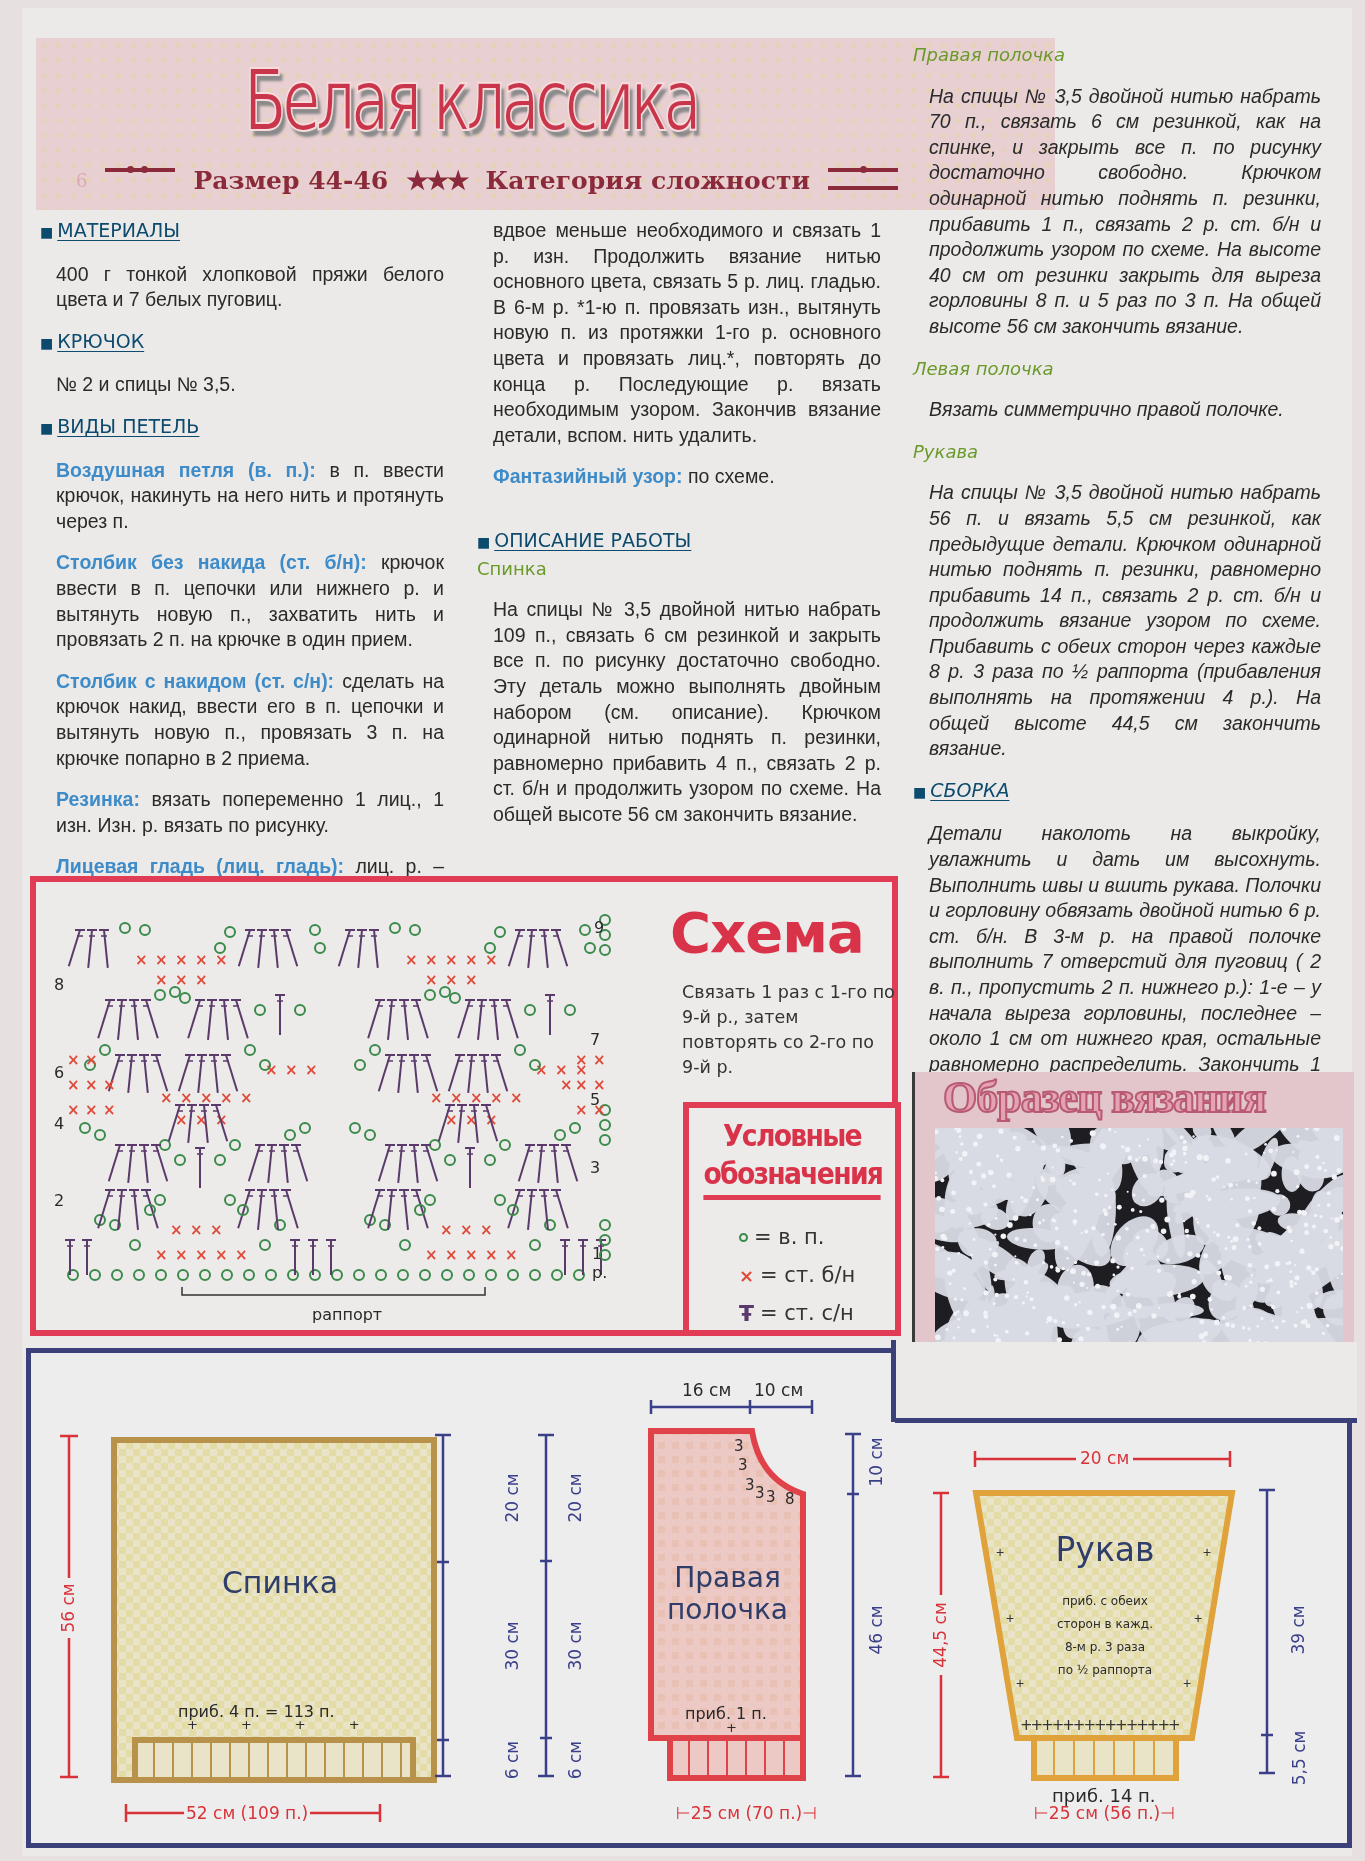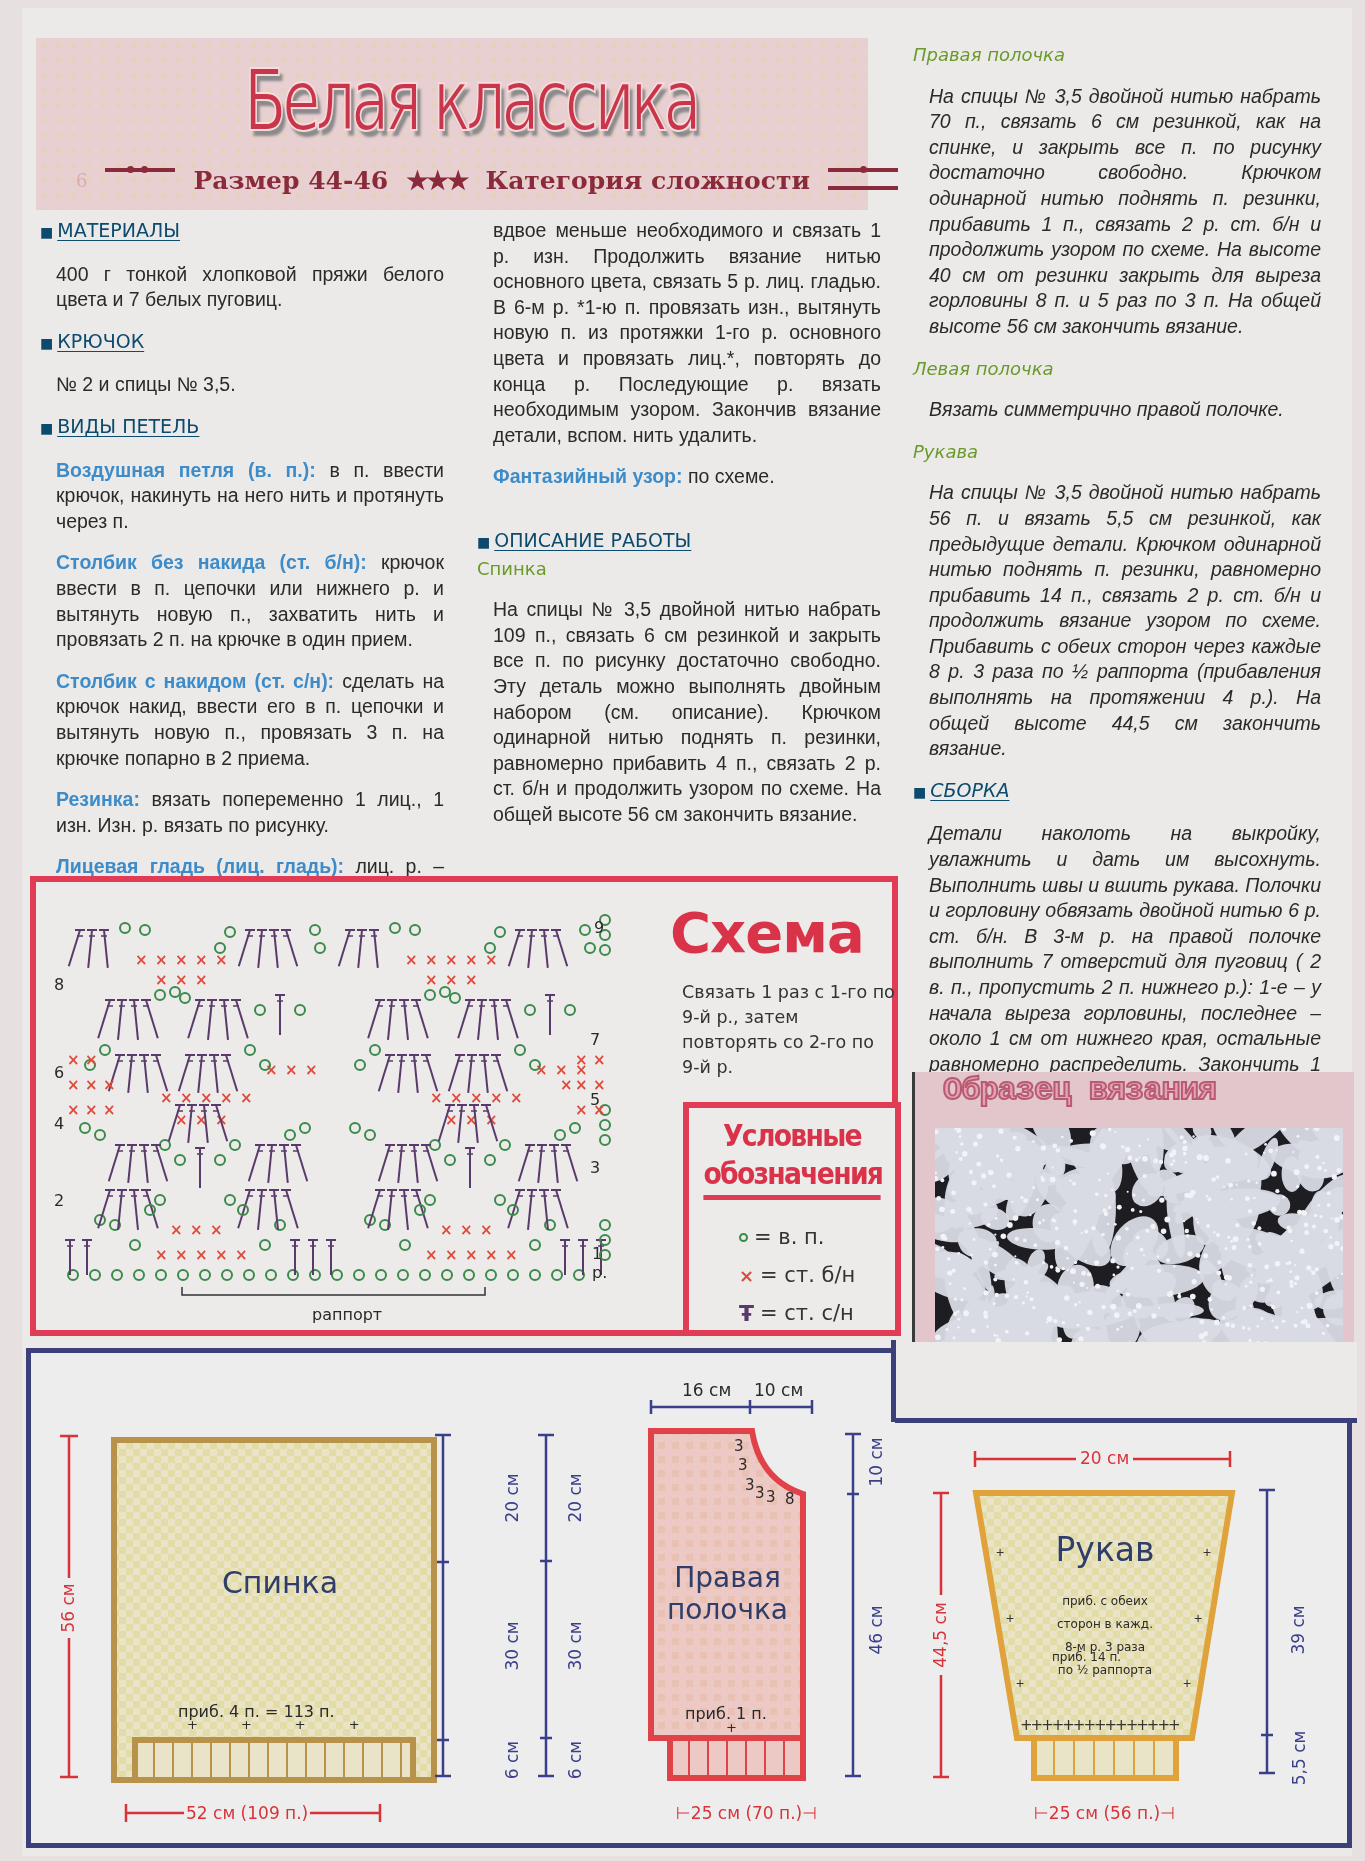--- a/index.html
+++ b/index.html
@@ -1,21 +1,21 @@
 <!DOCTYPE html>
 <html><head>
 <meta charset="utf-8">
 <style>
   * { box-sizing: border-box; margin: 0; padding: 0; }
   html, body { width: 1365px; height: 1861px; background: #e6e1e0; overflow: hidden; }
   body { position: relative; font-family: "Liberation Sans", sans-serif; color: #2a2a2a; }
   .page { position: absolute; left: 22px; top: 8px; width: 1330px; height: 1848px; background: #eceae8; }
 
   
-  .header { position: absolute; left: 36px; top: 38px; width: 832px; height: 172px; background: #e7cfd2;
+  .header { position: absolute; left: 36px; top: 38px; width: 1019px; height: 172px; background: #e7cfd2;
     background-image: radial-gradient(#e6d2b4 2px, transparent 2.5px); background-size: 15px 15px; }
   .title { position: absolute; left: 208px; top: 12px; font-family: "DejaVu Sans", sans-serif; font-size: 86px; font-weight: normal;
     color: #c9354a; letter-spacing: -6px; transform: scaleX(0.72); transform-origin: left top;
     -webkit-text-stroke: 2px #f6dcdc; text-shadow: 5px 6px 3px #8a8a8a; white-space: nowrap; }
   .subtitle { position: absolute; left: 40px; top: 128px; display: flex; align-items: center; gap: 18px;
     font-family: "DejaVu Serif", serif; font-weight: bold; font-size: 25px; color: #8a2a3a; white-space: nowrap; }
   .page-num { font-size: 18px; color: #d9aab0; font-weight: normal; }
   .deco { display: inline-block; width: 70px; height: 26px; position: relative; }
   .deco i { position: absolute; left: 0; right: 0; height: 4px; background: #8a2a3a; }
   .deco i:nth-child(1) { top: 10px; } .deco i:nth-child(2) { top: 18px; }
@@ -42,21 +42,21 @@
   .legend-head { height: 92px; border-bottom: 5px solid #e03c55; text-align: center; color: #d9334a; font-family: "DejaVu Sans", sans-serif; font-weight: bold; font-size: 31px; line-height: 38px; letter-spacing: -2px; padding-top: 8px; transform: scaleX(0.86); white-space: nowrap; }
   .legend-items { padding: 18px 0 0 50px; font-family: "DejaVu Sans", sans-serif; font-size: 21px; color: #333; }
   .legend-items div { height: 38px; display: flex; align-items: center; gap: 6px; }
   .sym-ch { width: 9px; height: 9px; border: 2px solid #3a8a4a; border-radius: 50%; display: inline-block; }
   .sym-sc { color: #e04a3a; font-size: 18px; font-weight: bold; }
   .sym-dc { color: #5a3a6a; font-size: 22px; font-weight: bold; }
   #stitch-chart { position: absolute; left: 60px; top: 900px; }
 
   
   .sample { position: absolute; left: 912px; top: 1072px; width: 442px; height: 340px; background: #e2c6cc; border-left: 3px solid #3a3a3a; }
-  .sample-title { position: absolute; left: 28px; top: 0; font-family: Liberation Mono, monospace; font-weight: bold; font-size: 32px; color: #e4a2b2; -webkit-text-stroke: 2px #b75a72; letter-spacing: -1px; white-space: nowrap; }
+  .sample-title { position: absolute; left: 28px; top: 0; font-family: Liberation Serif, serif; font-weight: bold; font-size: 44px; color: #e4a2b2; -webkit-text-stroke: 2px #b75a72; letter-spacing: -1px; white-space: nowrap; }
   .sample-img { position: absolute; left: 20px; top: 56px; width: 408px; height: 276px; background: #1e1e22; overflow: hidden; }
 
   
   .bottom-box { position: absolute; left: 26px; top: 1348px; width: 1326px; height: 500px; border: 5px solid #3b3f7a; background: #eeeded; }
   .bottom-box-cut { position: absolute; left: 895px; top: 1342px; width: 462px; height: 78px; background: #eceae8; }
   .bottom-box-cutline { position: absolute; left: 895px; top: 1418px; width: 462px; height: 5px; background: #3b3f7a; }
   .bottom-box-cutv { position: absolute; left: 891px; top: 1340px; width: 5px; height: 82px; background: #3b3f7a; }
   .dim { position: absolute; font-family: "DejaVu Sans", sans-serif; font-size: 17px; white-space: nowrap; }
   .red { color: #d9333a; } .blue { color: #3a3f8a; } .dark { color: #2a2a2a; }
   .vt { transform: rotate(-90deg); transform-origin: center; }
@@ -1503,21 +1503,21 @@
 <div class="dim blue vt" style="left:846px;top:1620px;width:60px;text-align:center">46 см</div>
 <div class="dim red" style="left:676px;top:1803px">⊢<span>25 см (70 п.)</span>⊣</div>
 
 <div class="piece-label" style="left:1020px;top:1530px;width:170px;font-size:33px">Рукав</div>
 <div class="piece-label dark" style="left:1020px;top:1590px;width:170px;font-size:12px;line-height:23px;color:#2a2a2a">
   <div>приб. с обеих</div>
   <div>сторон  в кажд.</div>
   <div>8-м р. 3 раза</div>
   <div>по ½ раппорта</div>
 </div>
-<div class="dim dark" style="left:1052px;top:1650px;font-size:12px">приб. 14 п.</div>
+<div class="dim dark" style="left:1052px;top:1785px;font-size:18px">приб. 14 п.</div>
 <div class="dim red" style="left:1076px;top:1448px;background:#eeeded;padding:0 4px">20 см</div>
 <div class="dim red vt" style="left:900px;top:1625px;width:80px;text-align:center;background:#eeeded">44,5 см</div>
 <div class="dim blue vt" style="left:1268px;top:1620px;width:60px;text-align:center">39 см</div>
 <div class="dim blue vt" style="left:1264px;top:1748px;width:70px;text-align:center">5,5 см</div>
 <div class="dim red" style="left:1034px;top:1803px">⊢<span>25 см (56 п.)</span>⊣</div>
 
 <div style="position:absolute;left:0;top:0;font-family:'DejaVu Sans',sans-serif;font-size:16px;color:#2a2a2a">
   <span style="position:absolute;left:592px;top:1244px">1 р.</span>
   <span style="position:absolute;left:54px;top:1191px">2</span>
   <span style="position:absolute;left:590px;top:1158px">3</span>

